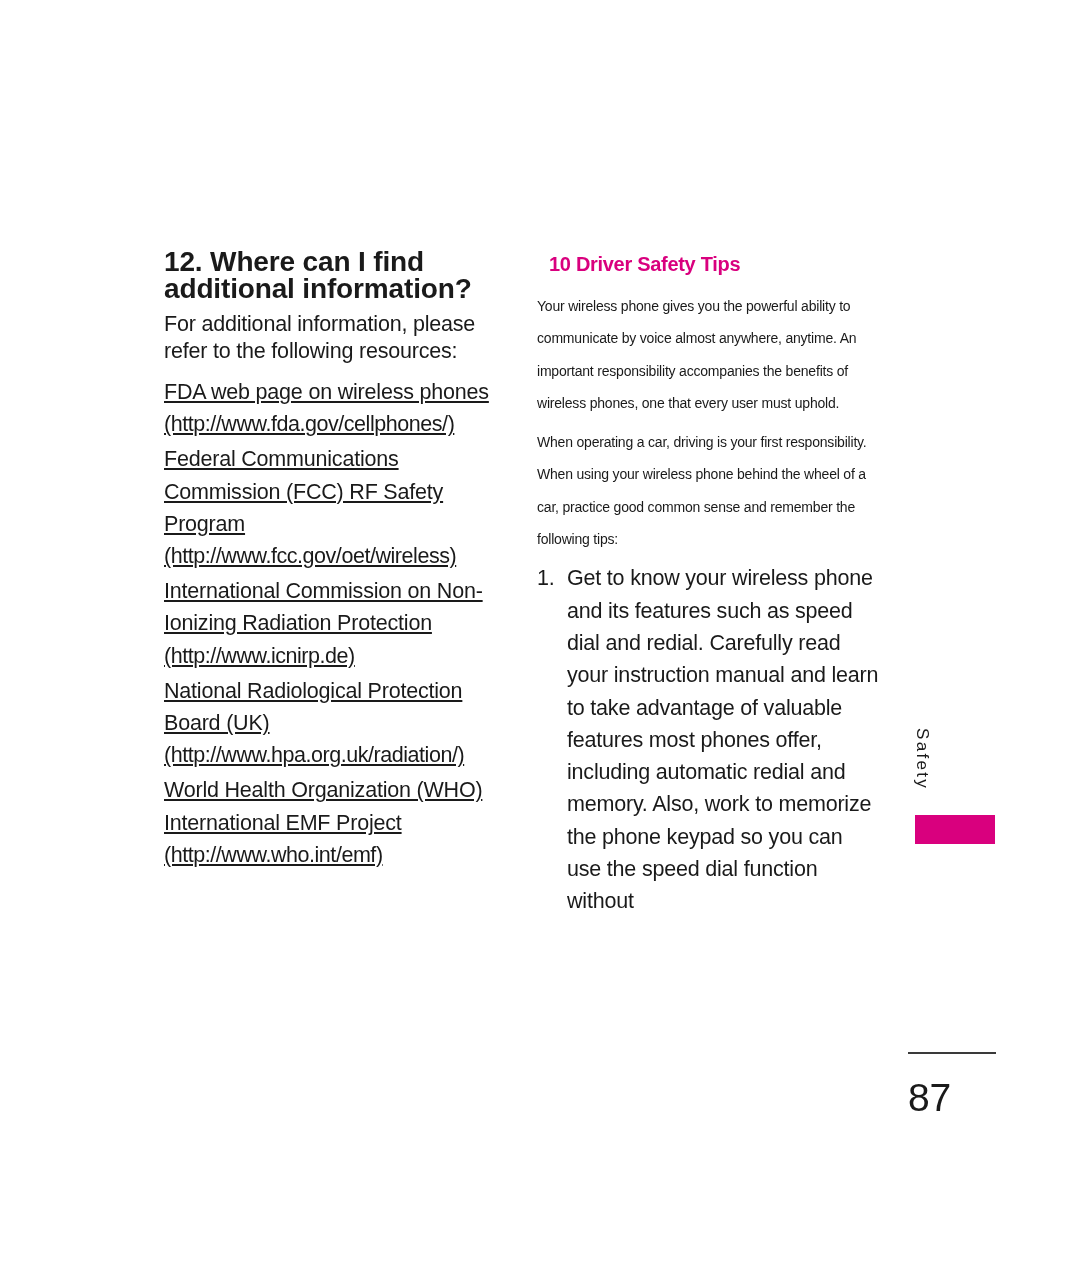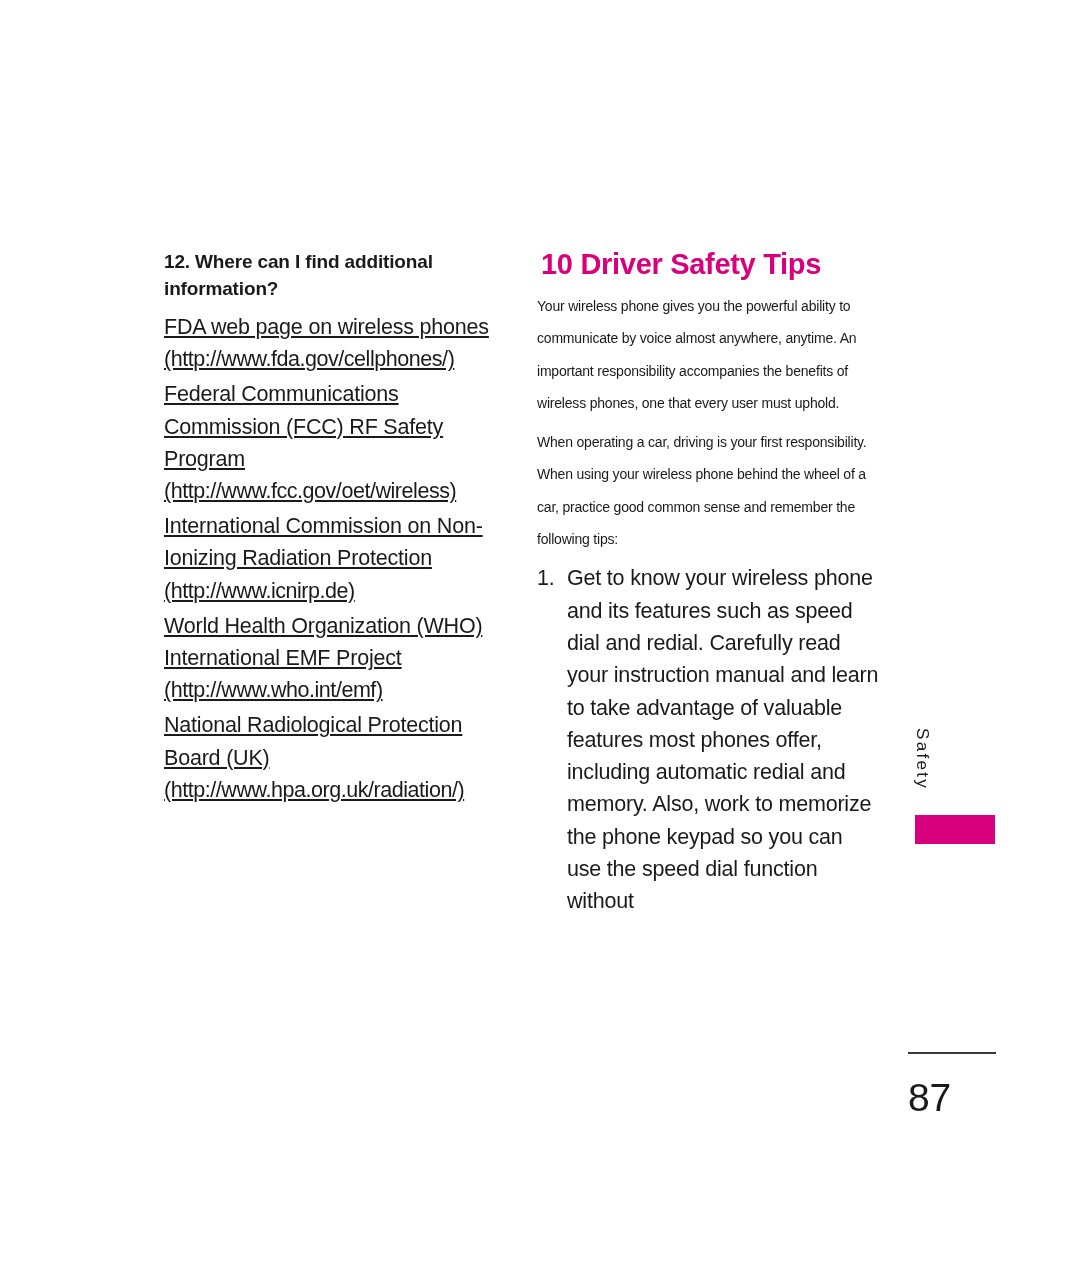--- a/index.html
+++ b/index.html
@@ -34,21 +34,21 @@
   }
   .col-right {
     position: absolute;
     left: 537px;
     top: 248px;
     width: 345px;
   }
 
   
   .q-heading {
-    font-size: 19px;
+    font-size: 28px;
     font-weight: bold;
     line-height: 27px;
     letter-spacing: -0.15px;
     margin: 0 0 9px 0;
   }
   .intro-para {
     font-size: 21.5px;
     line-height: 26.5px;
     letter-spacing: -0.2px;
     margin: 0 0 12px 0;
@@ -60,25 +60,25 @@
     margin: 0 0 3px 0;
     text-decoration: underline;
   }
   .resource .url {
     display: block;
     letter-spacing: -0.45px;
   }
 
   
   .section-heading {
-    font-size: 29px;
+    font-size: 20px;
     font-weight: bold;
     line-height: 32px;
     letter-spacing: -0.3px;
-    margin: 0 0 10px 4px;
+    margin: 0 0 10px 12px;
   }
   .body-para {
     font-size: 14px;
     line-height: 32.3px;
     letter-spacing: -0.2px;
     margin: 0 0 7px 0;
   }
   .num-list {
     margin: 0;
     padding: 0;
@@ -139,44 +139,45 @@
 </style>
 </head>
 <body style="background: rgb(255, 255, 255); color: rgb(26, 26, 26);">
 
 <div class="page">
 
   <div class="col-left">
 
     <h2 class="q-heading">12. Where can I find additional information?</h2>
 
+    <p class="intro-para">For additional information, please refer to the following resources:</p>
 
     <div class="resource">
       <span>FDA web page on wireless phones</span>
       <span class="url">(http://www.fda.gov/cellphones/)</span>
     </div>
 
     <div class="resource">
       <span>Federal Communications Commission (FCC) RF Safety Program</span>
       <span class="url">(http://www.fcc.gov/oet/wireless)</span>
     </div>
 
     <div class="resource">
       <span>International Commission on Non-Ionizing Radiation Protection</span>
       <span class="url">(http://www.icnirp.de)</span>
     </div>
 
     <div class="resource">
+      <span>National Radiological Protection Board (UK)</span>
+      <span class="url">(http://www.hpa.org.uk/radiation/)</span>
+    </div>
+
+    <div class="resource">
       <span>World Health Organization (WHO) International EMF Project</span>
       <span class="url">(http://www.who.int/emf)</span>
-    </div>
-
-    <div class="resource">
-      <span>National Radiological Protection Board (UK)</span>
-      <span class="url">(http://www.hpa.org.uk/radiation/)</span>
     </div>
 
   </div>
 
   <div class="col-right">
 
     <h1 class="section-heading" style="color: rgb(217, 0, 126);">10 Driver Safety Tips</h1>
 
     <p class="body-para">Your wireless phone gives you the powerful ability to communicate by voice almost anywhere, anytime. An important responsibility accompanies the benefits of wireless phones, one that every user must uphold.</p>
 

